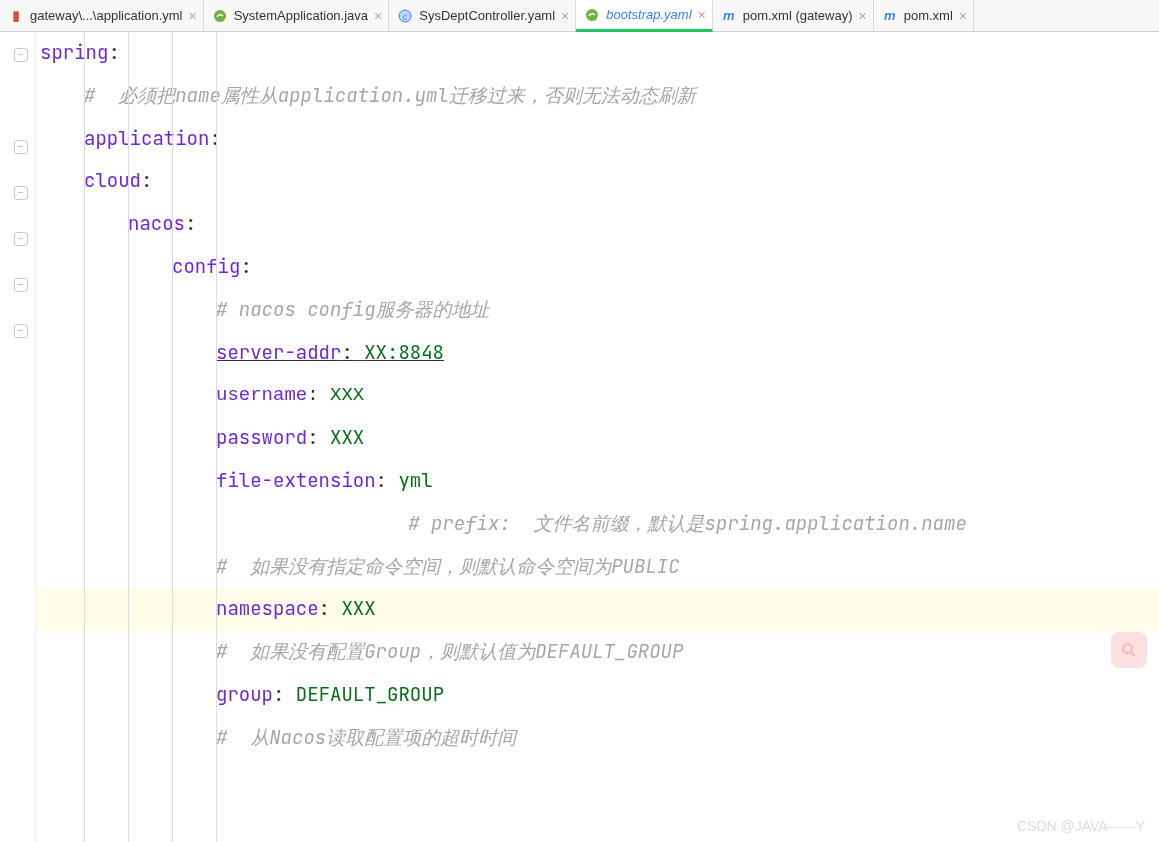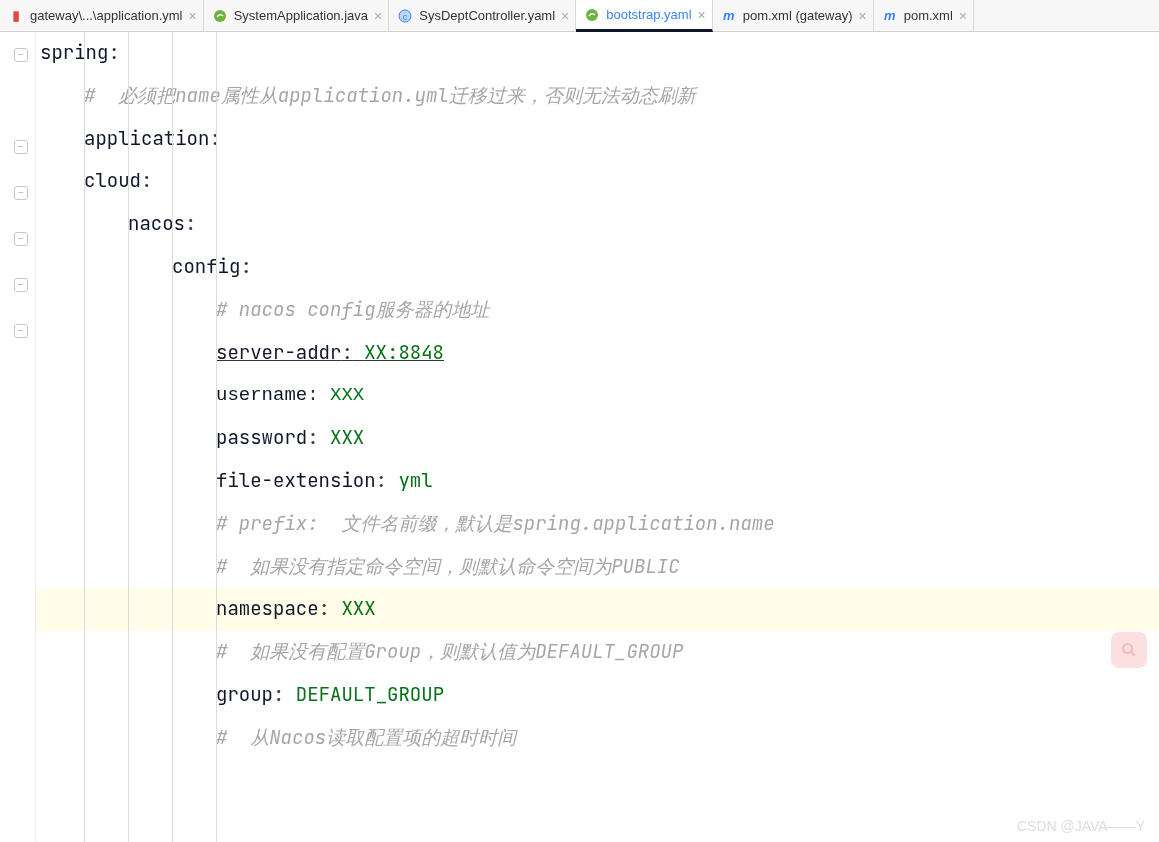--- a/index.html
+++ b/index.html
@@ -24,23 +24,24 @@
       align-items: center;
       padding: 0 6px 0 8px;
       border-right: 1px solid #d8d8d8;
       color: #333;
       background: #f7f7f7;
       cursor: pointer;
       white-space: nowrap;
     }
     .tab.active {
       background: #fff;
-      border-bottom: 3px solid #0f172a;
+      border-bottom: 3px solid #22c55e;
       color: #3b82f6;
       margin-bottom: -1px;
+      font-style: italic;
     }
     .tab .icon {
       width: 16px; height: 16px;
       margin-right: 6px;
       display: inline-flex;
       align-items: center;
       justify-content: center;
     }
     .tab .close {
       margin-left: 6px;
@@ -79,21 +80,21 @@
       line-height: 1.2;
       color: #333;
     }
     .code-line {
       padding: 10px 0 10px 0;
       white-space: pre;
     }
     .code-line.highlight {
       background: #fffdea;
     }
-    .k { color: #0f172a; }
+    .k { color: #6d28d9; }
     .v { color: #067017; }
     .colon { color: #333; }
     .cmt { color: #a6a6a6; font-style: italic; }
     .vline {
       position: absolute;
       width: 1px;
       background: #dcdcdc;
       top: 0; bottom: 0;
     }
     .watermark {
@@ -187,21 +188,21 @@
     <div class="code-line" style="padding-left: 48px;"><span class="cmt">#  必须把name属性从application.yml迁移过来，否则无法动态刷新</span></div>
     <div class="code-line" style="padding-left: 48px;"><span class="k">application</span><span class="colon">:</span></div>
     <div class="code-line" style="padding-left: 48px;"><span class="k">cloud</span><span class="colon">:</span></div>
     <div class="code-line" style="padding-left: 92px;"><span class="k">nacos</span><span class="colon">:</span></div>
     <div class="code-line" style="padding-left: 136px;"><span class="k">config</span><span class="colon">:</span></div>
     <div class="code-line" style="padding-left: 180px;"><span class="cmt"># nacos config服务器的地址</span></div>
     <div class="code-line" style="padding-left: 180px; text-decoration: underline;"><span class="k">server-addr</span><span class="colon">:</span> <span class="v">XX:8848</span></div>
     <div class="code-line" style="padding-left: 180px; font-family: Liberation Mono, monospace;"><span class="k">username</span><span class="colon">:</span> <span class="v">XXX</span></div>
     <div class="code-line" style="padding-left: 180px;"><span class="k">password</span><span class="colon">:</span> <span class="v">XXX</span></div>
     <div class="code-line" style="padding-left: 180px;"><span class="k">file-extension</span><span class="colon">:</span> <span class="v">yml</span></div>
-    <div class="code-line" style="padding-left: 180px;"><span class="cmt"># prefix:  文件名前缀，默认是spring.application.name</span></div>
+    <div class="code-line" style="padding-left: 180px; text-align: center;"><span class="cmt"># prefix:  文件名前缀，默认是spring.application.name</span></div>
     <div class="code-line" style="padding-left: 180px;"><span class="cmt">#  如果没有指定命令空间，则默认命令空间为PUBLIC</span></div>
     <div class="code-line highlight" style="padding-left: 180px;"><span class="k">namespace</span><span class="colon">:</span> <span class="v">XXX</span></div>
     <div class="code-line" style="padding-left: 180px;"><span class="cmt">#  如果没有配置Group，则默认值为DEFAULT_GROUP</span></div>
     <div class="code-line" style="padding-left: 180px;"><span class="k">group</span><span class="colon">:</span> <span class="v">DEFAULT_GROUP</span></div>
     <div class="code-line" style="padding-left: 180px;"><span class="cmt">#  从Nacos读取配置项的超时时间</span></div>
   </div>
 
 <div class="search-btn">
   <svg width="18" height="18" viewBox="0 0 24 24" fill="none" stroke="#fabbbf" stroke-width="3">
       <circle cx="10" cy="10" r="6"></circle>

